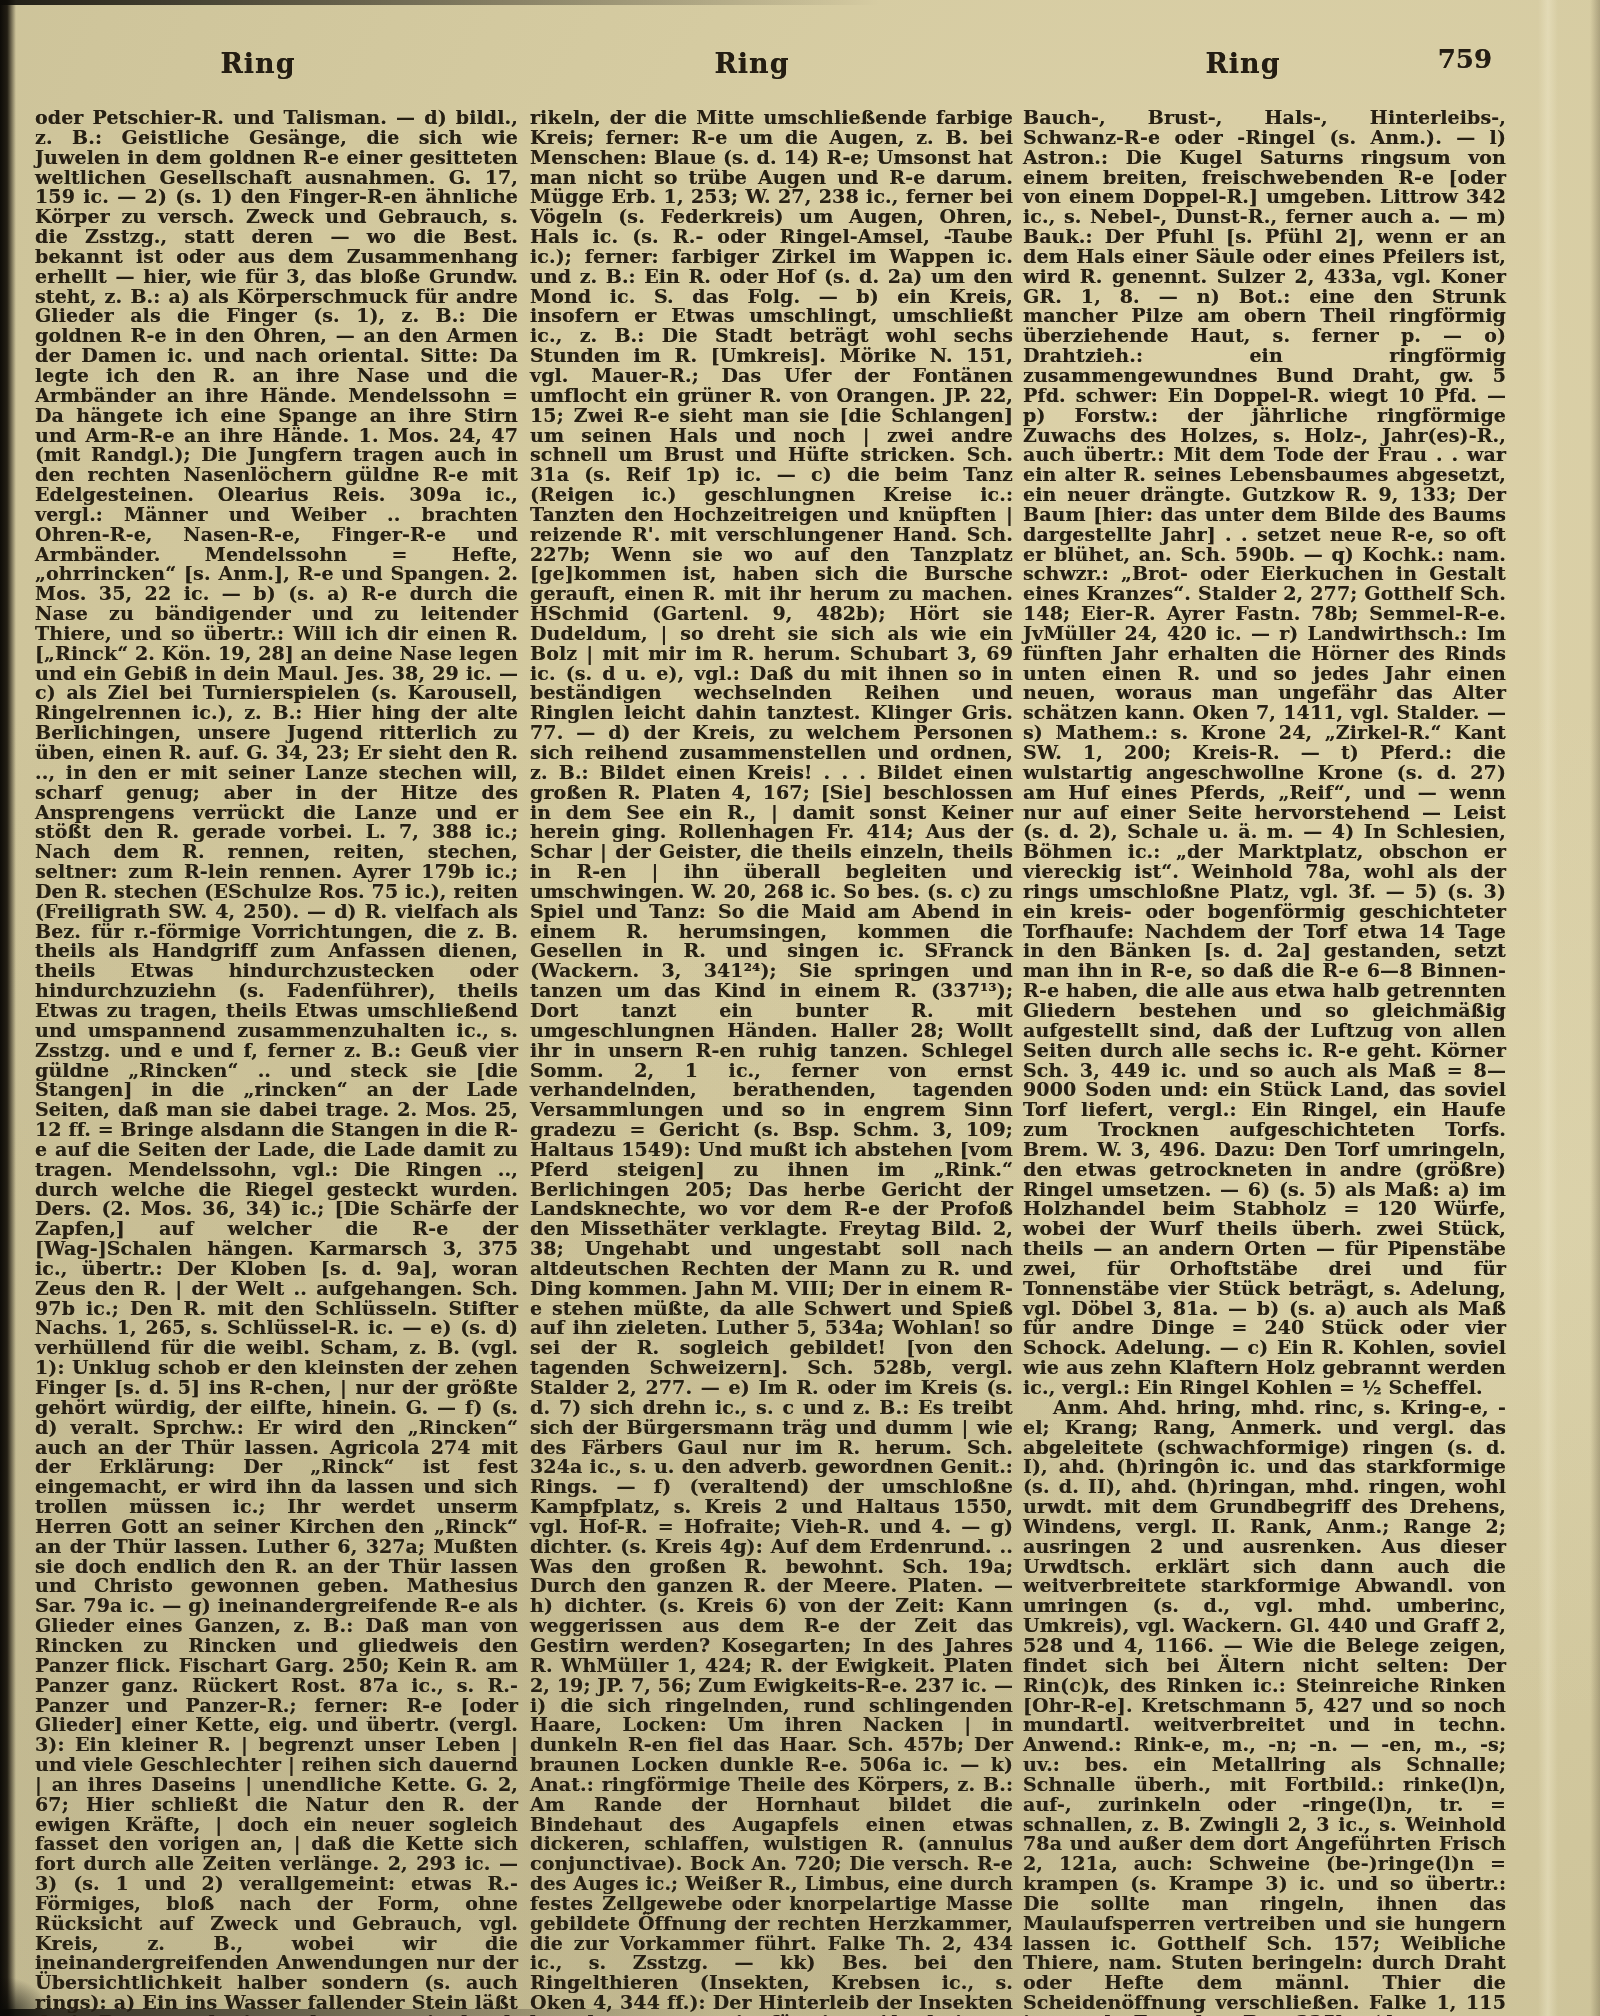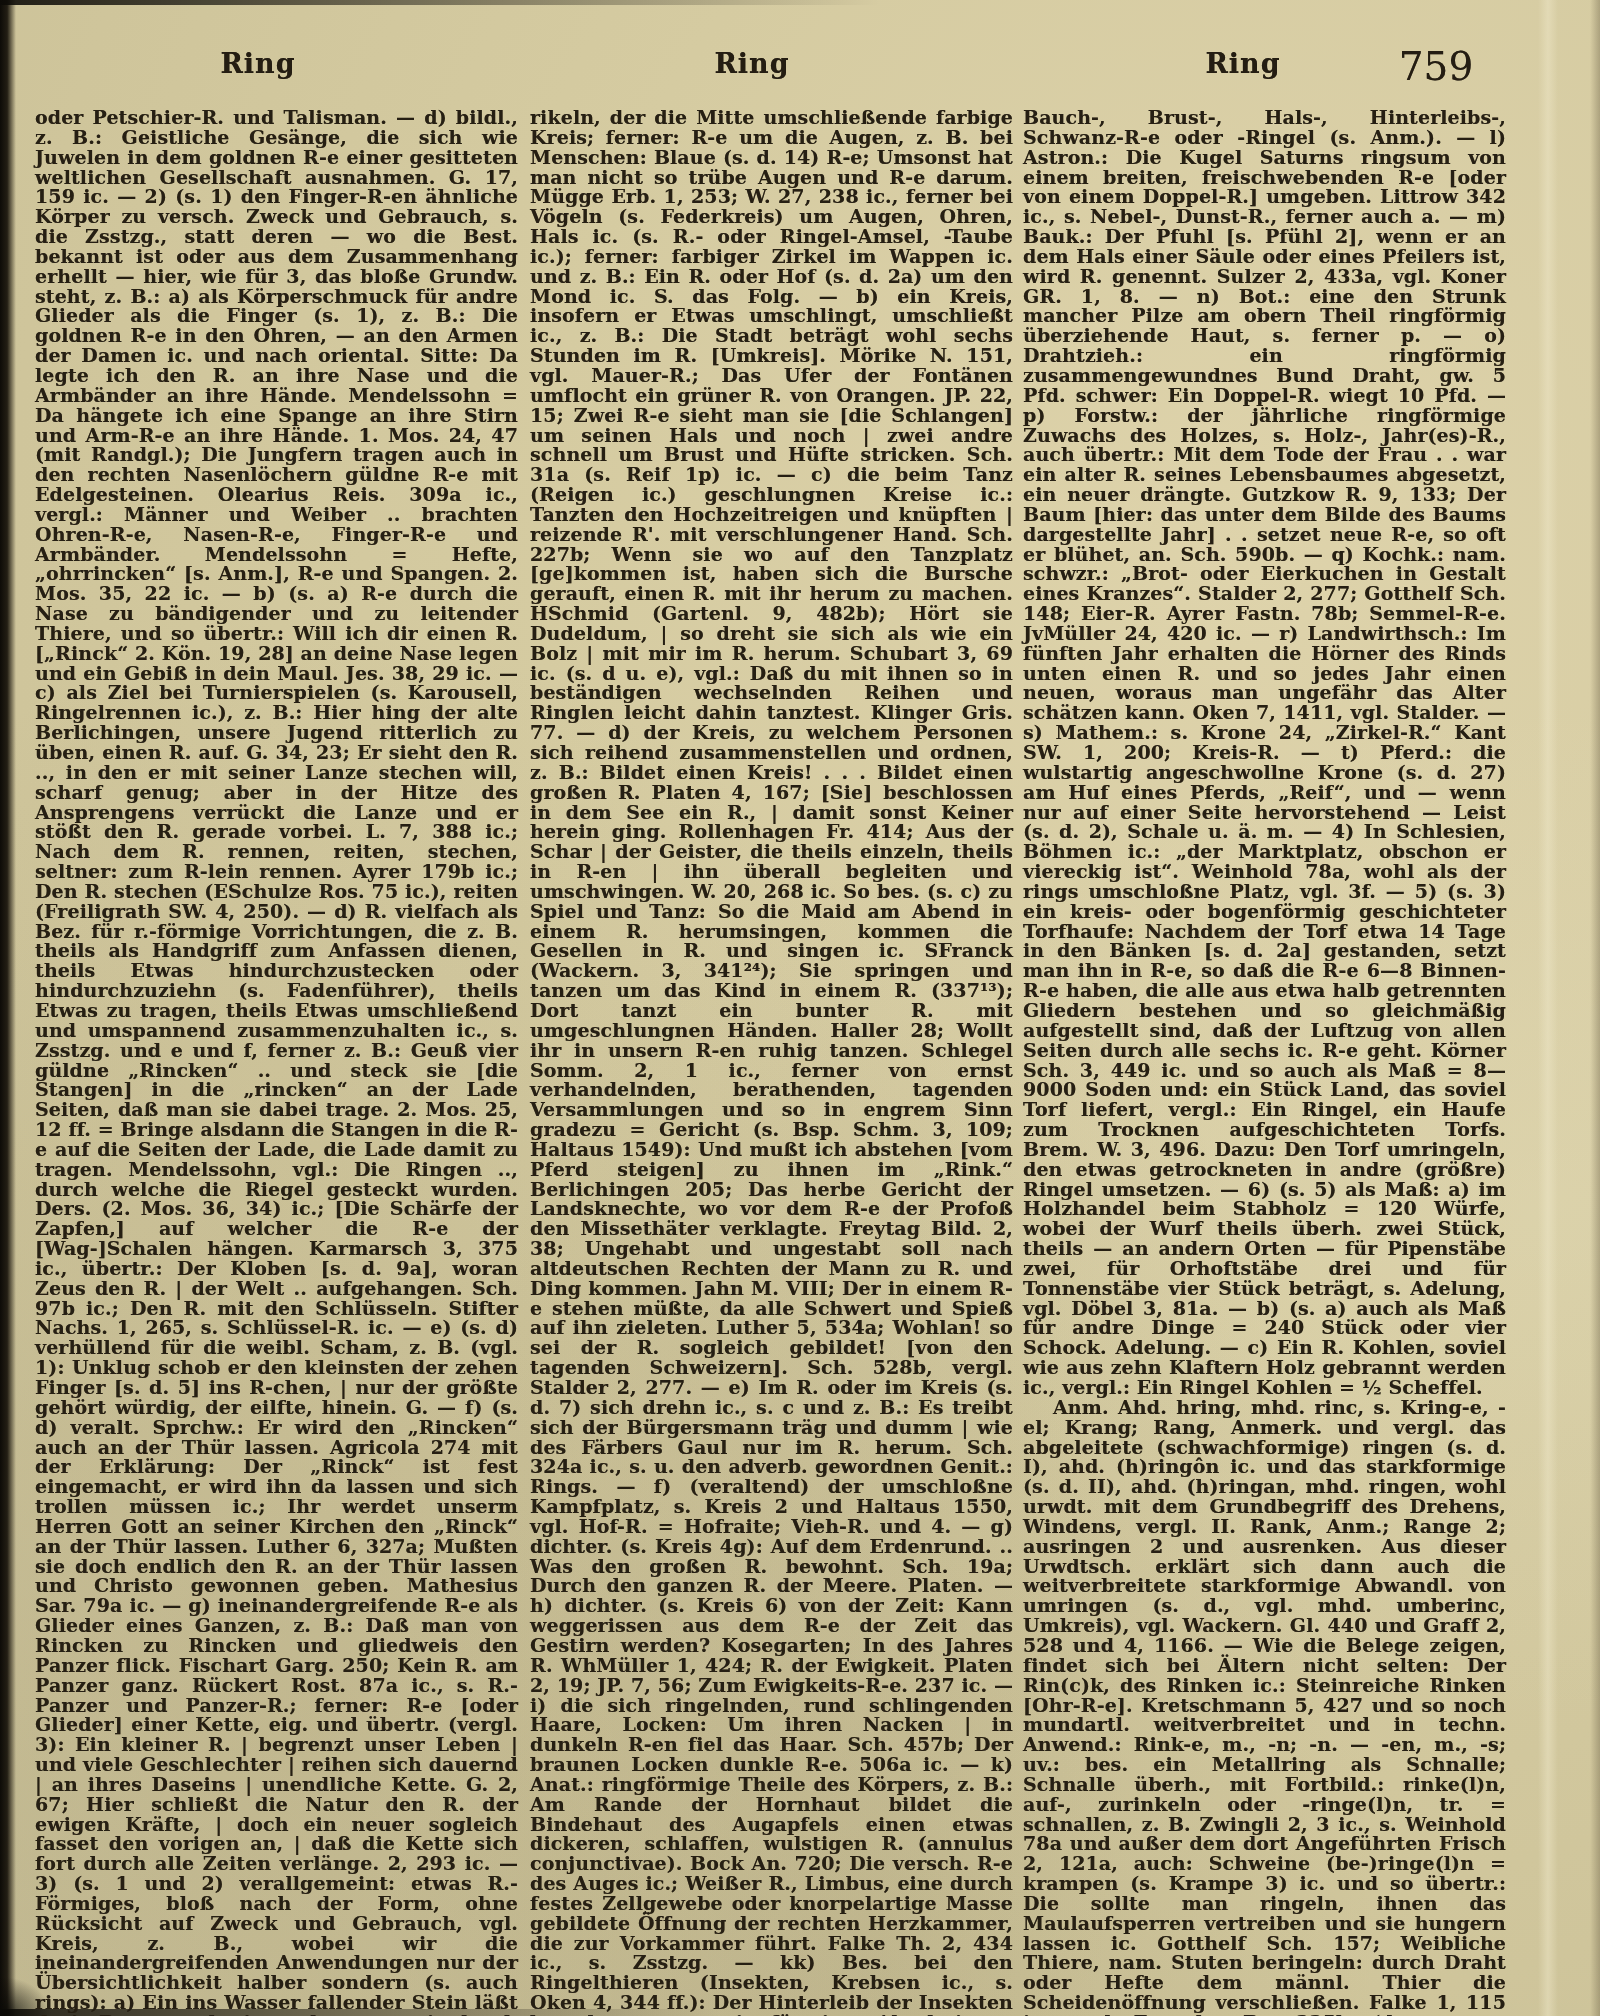--- a/index.html
+++ b/index.html
@@ -33,22 +33,22 @@
     background:linear-gradient(90deg,rgba(238,231,200,0),rgba(238,231,200,.5),rgba(238,231,200,0));}
   .edge-right{position:absolute;right:0;top:0;width:10px;height:100%;
     background:linear-gradient(270deg,rgba(90,80,55,.35),rgba(90,80,55,0));}
 
   .running-title{
     position:absolute;top:48px;width:200px;text-align:center;
     font-size:27px;font-weight:bold;color:#241d12;letter-spacing:1px;
     text-shadow:0 0 .6px rgba(36,29,18,.7);
   }
   .page-number{
-    position:absolute;top:44px;left:1380px;width:112px;text-align:center;
-    font-size:39px;font-weight:normal;color:#241d12;
+    position:absolute;top:44px;left:1380px;width:112px;text-align:right;
+    font-size:26px;font-weight:bold;color:#241d12;
     text-shadow:0 0 .6px rgba(36,29,18,.7);
   }
   .col{
     position:absolute;top:108px;width:483px;
     font-size:19px;line-height:19.85px;font-weight:bold;
     color:#261f13;text-align:justify;letter-spacing:.1px;
     text-shadow:0 0 .5px rgba(38,31,19,.55);
   }
   .col p{margin:0;padding:0;}
   .col p.anm{text-indent:30px;}

